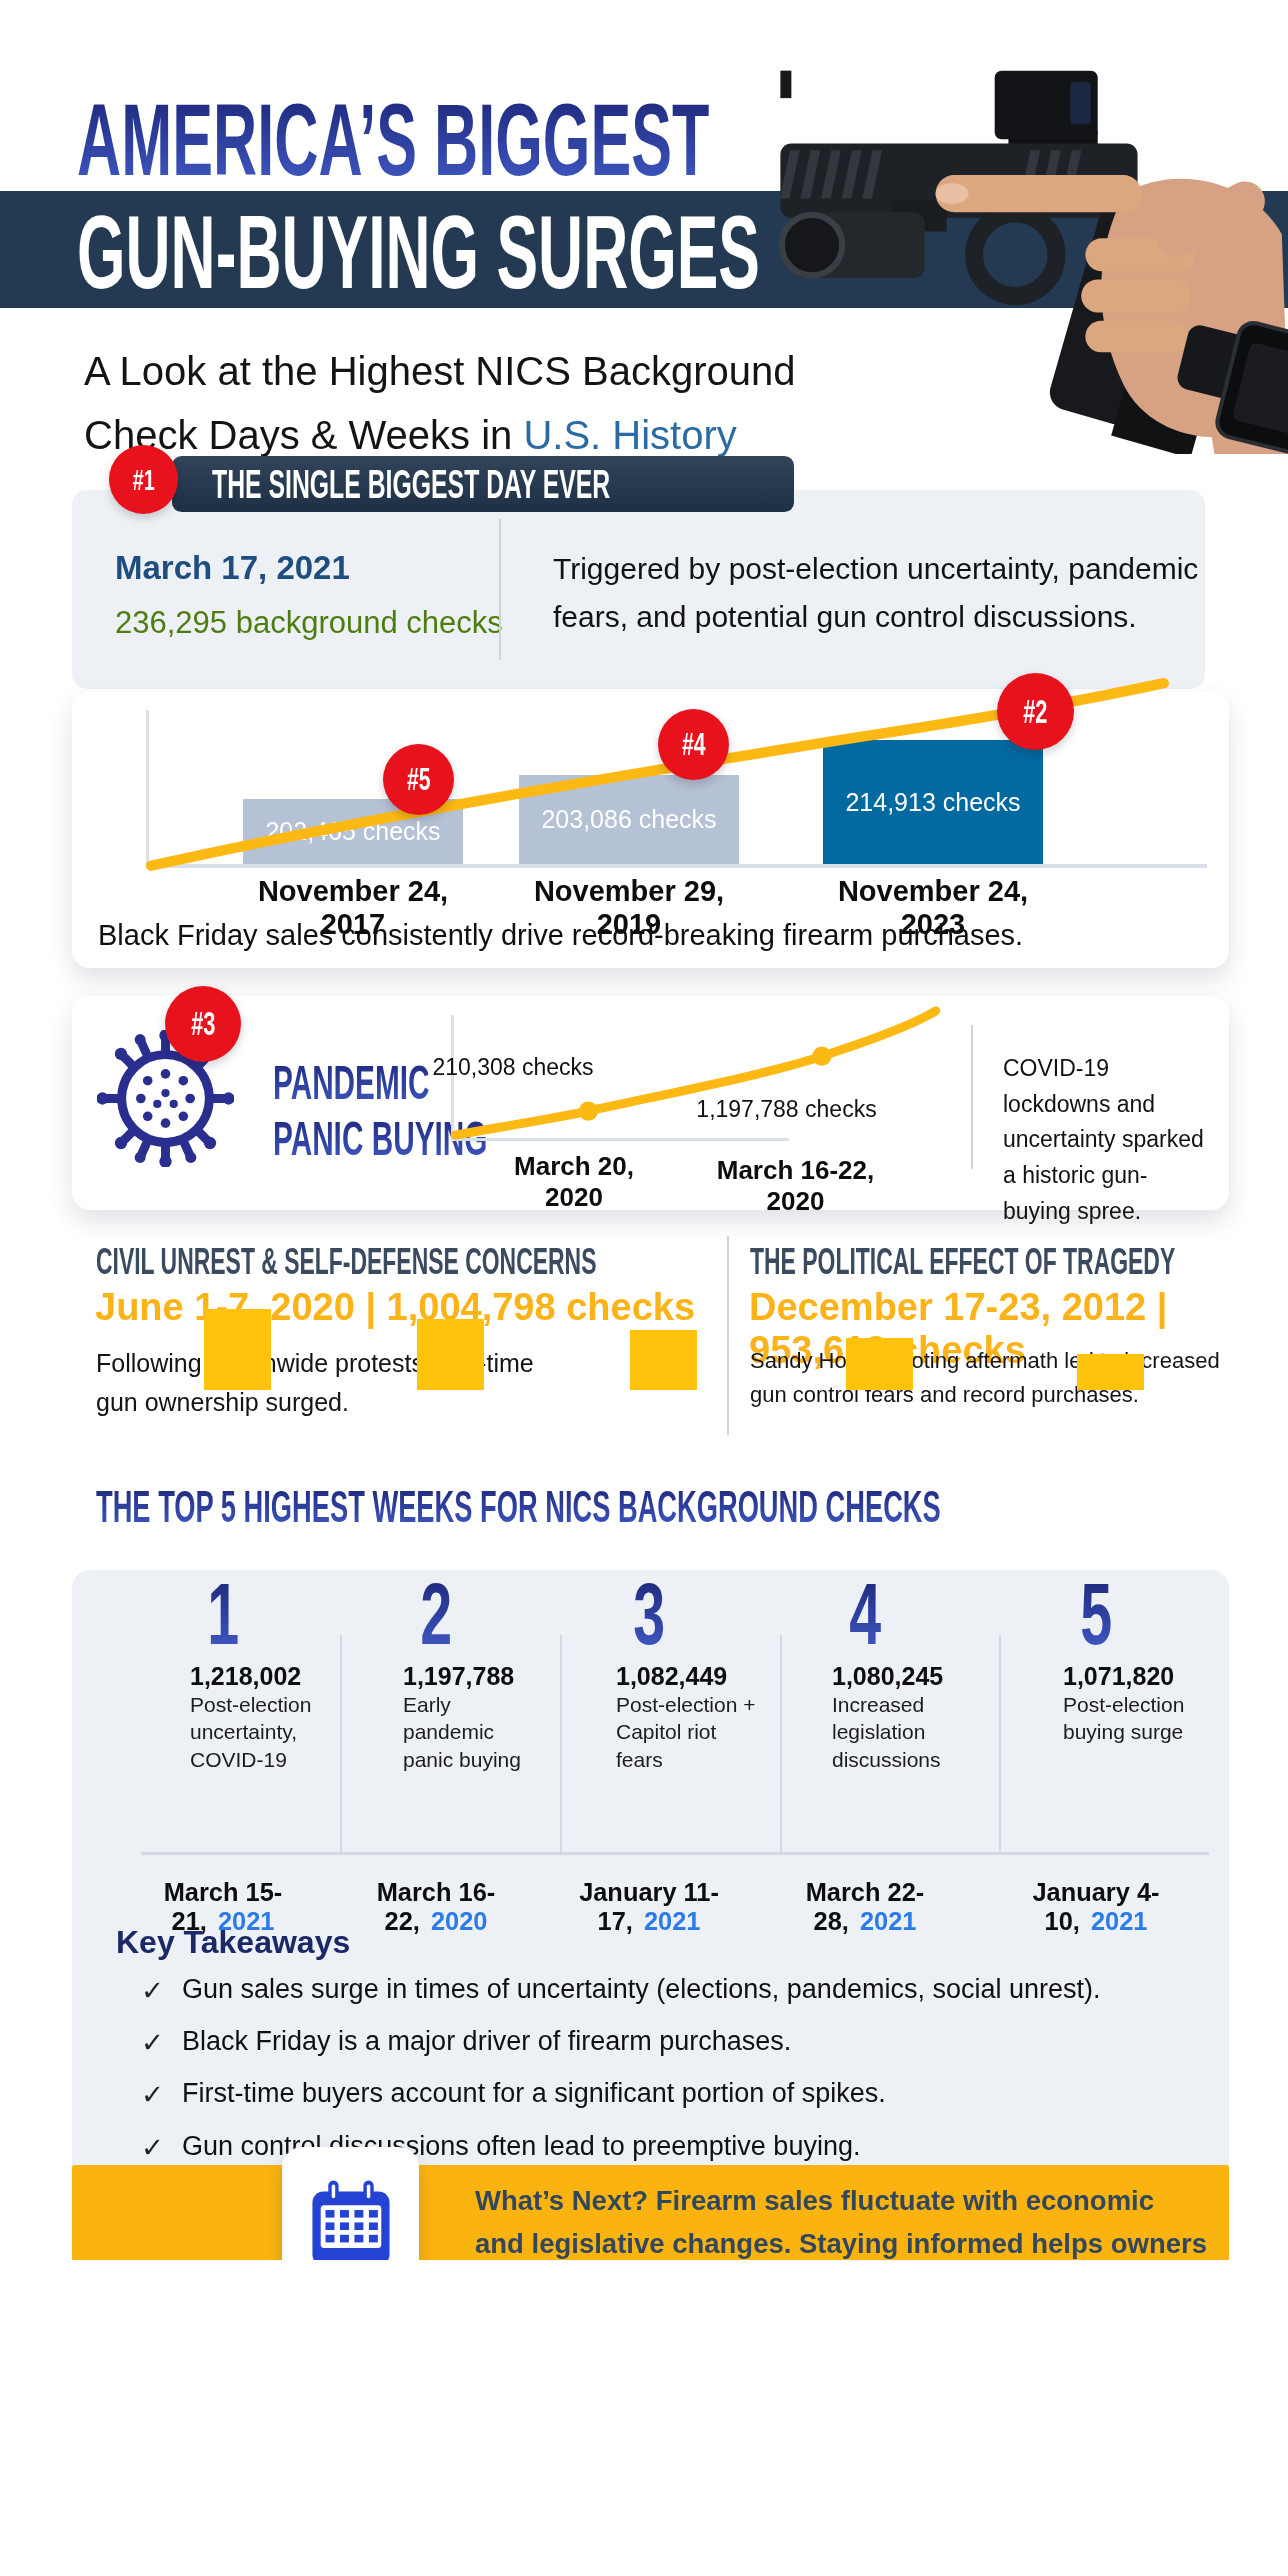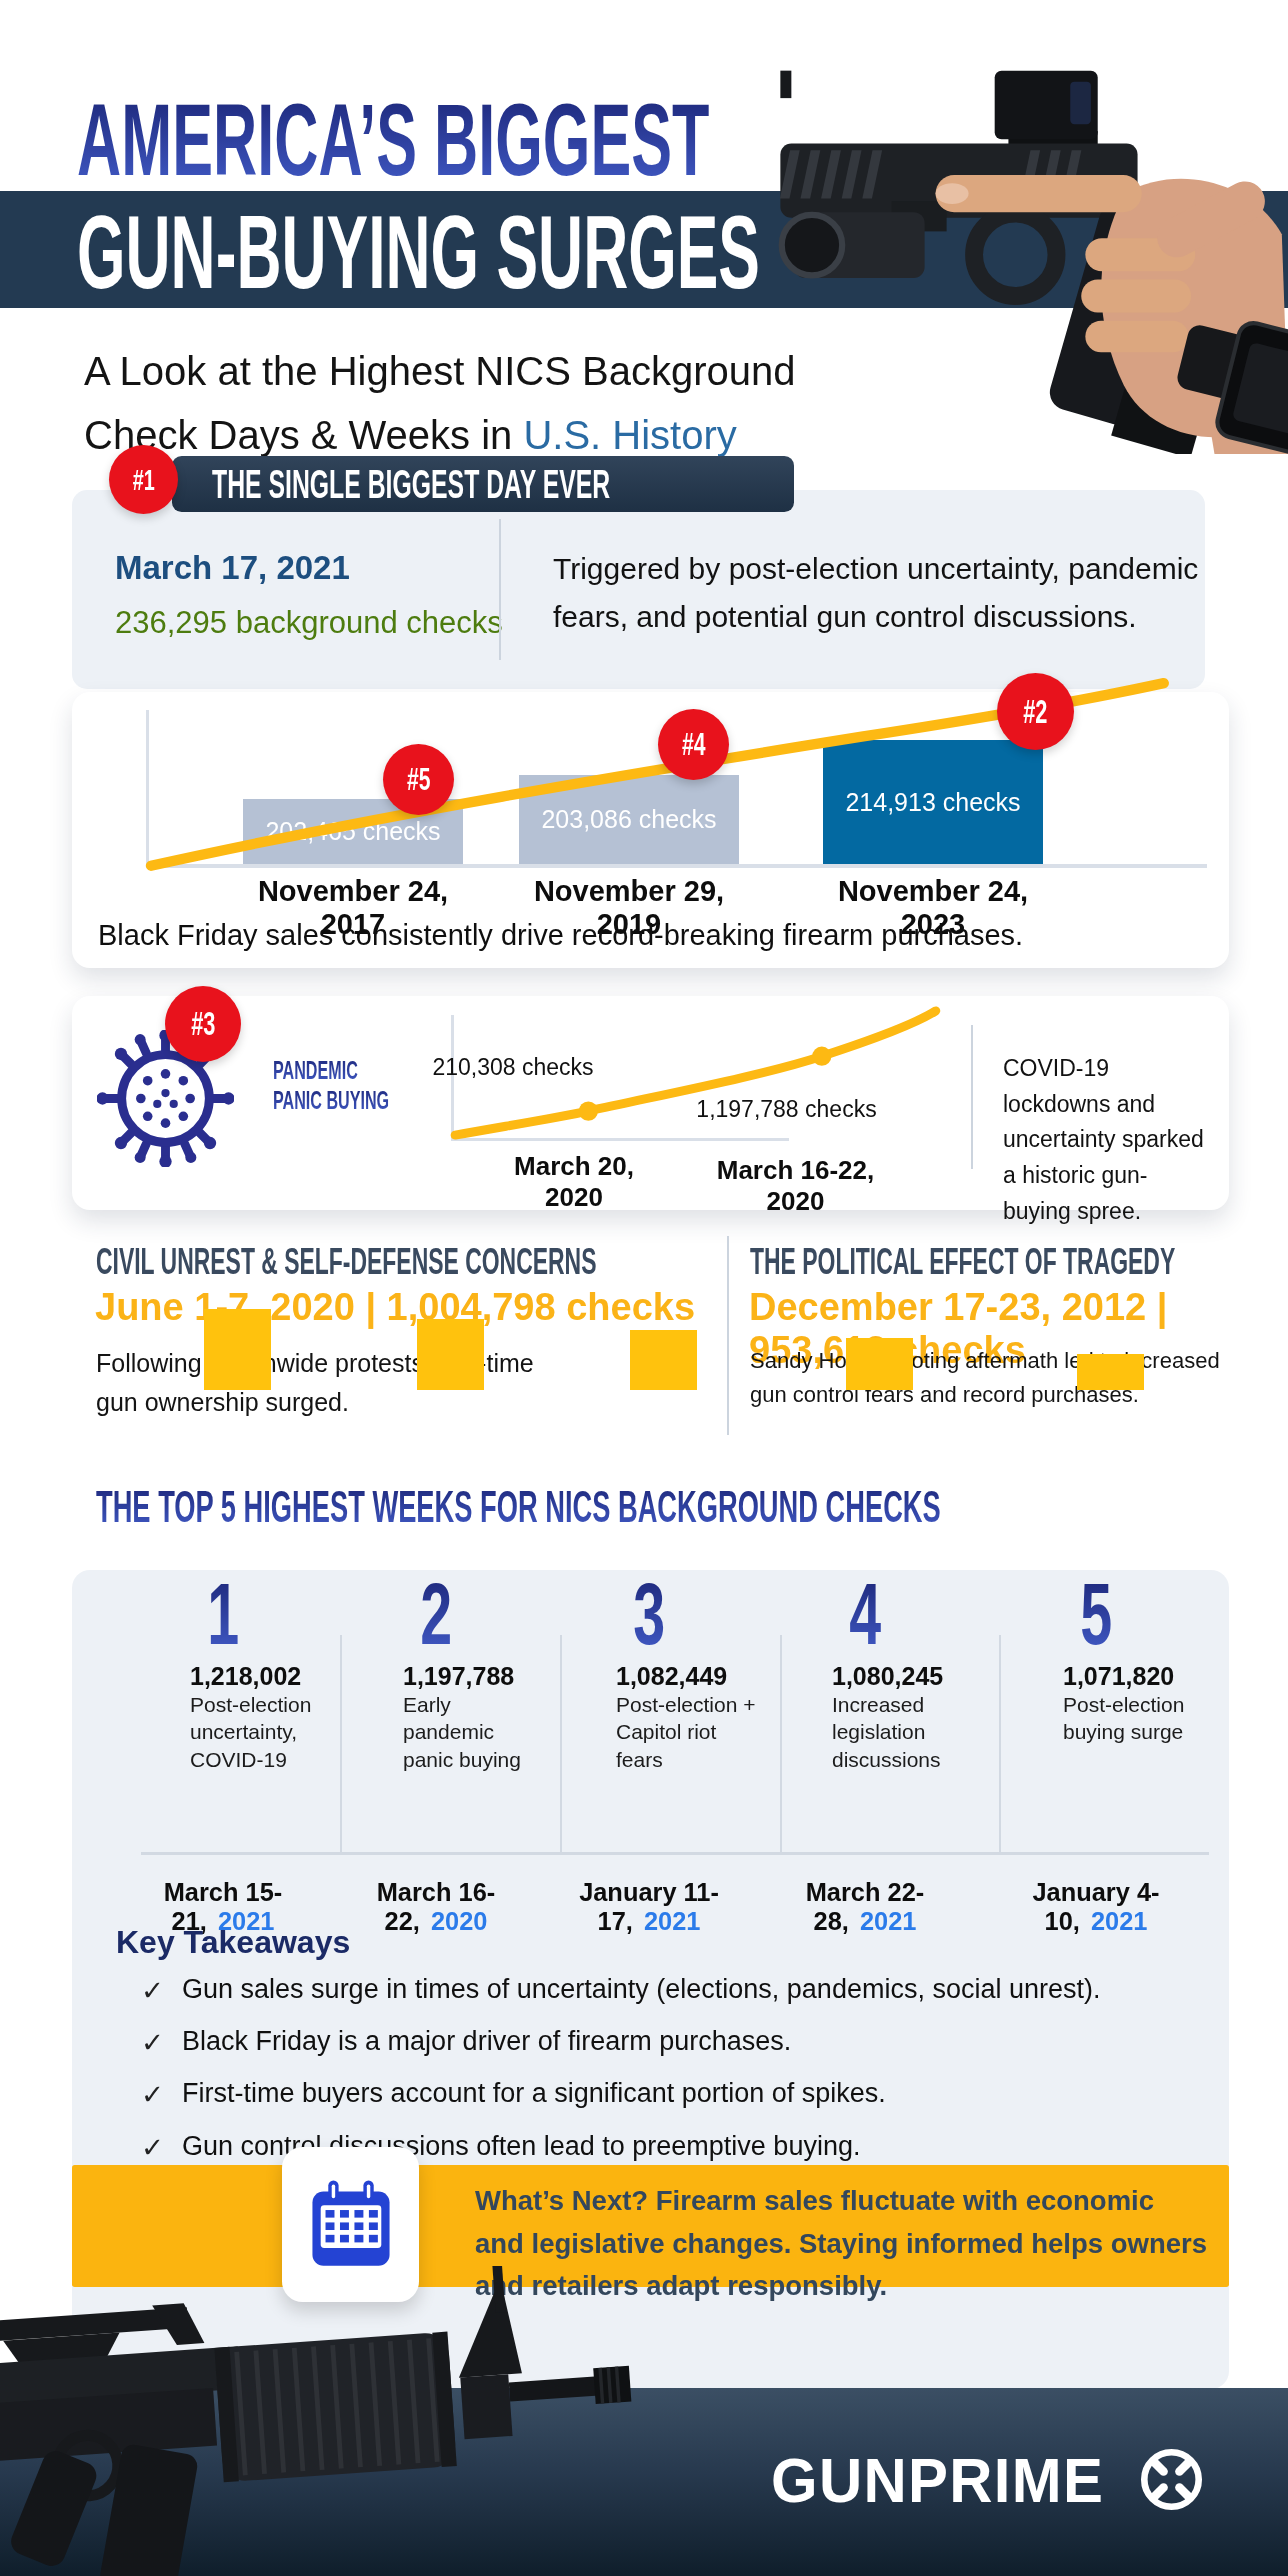--- a/index.html
+++ b/index.html
@@ -1,16 +1,16 @@
 <!DOCTYPE html>
 <html style="font-size:11px"><head>
 <meta charset="utf-8">
 <style>
   html,body{margin:0;padding:0;background:#ffffff;}
-  .page{position:relative;width:1288px;height:2576px;overflow:hidden;background:#ffffff;
+  .page{position:relative;width:1288px;height:2260px;overflow:hidden;background:#ffffff;
         font-family:"Liberation Sans",sans-serif;color:#161616;}
   .abs{position:absolute;}
   .cond{display:inline-block;transform:scaleX(.6);transform-origin:left top;white-space:nowrap;
         font-weight:bold;letter-spacing:0;}
   .cond-c{display:inline-block;transform:scaleX(.66);transform-origin:center top;white-space:nowrap;font-weight:bold;}
   .grad{color:#2b44ad;}
   @supports (-webkit-background-clip:text){
     .grad{background:linear-gradient(180deg,#1f2a7e 10%,#4059c4 95%);
           -webkit-background-clip:text;background-clip:text;color:transparent;}
   }
@@ -26,21 +26,21 @@
         padding-left:40px;box-sizing:border-box;z-index:3;}
   .hbar span{font-size:40px;color:#fff;}
   .card{background:#edf1f6;border-radius:15px;}
   .wcard{background:#ffffff;border-radius:18px;box-shadow:0 11px 25px rgba(30,45,70,.14);}
   .vline{background:#ccd4de;}
   .axis{background:#d9dfe8;}
   .bfbar{position:absolute;display:flex;align-items:center;justify-content:center;}
   .bfbar span{color:#fff;font-size:25px;}
   .bfdate{position:absolute;top:183px;text-align:center;font-weight:bold;font-size:29px;color:#0d0d0d;}
   .rbadge{position:absolute;}
-  .ptitle{font-size:26px;line-height:1.16;}
+  .ptitle{font-size:48px;line-height:1.16;}
   .etitle{font-size:37px;color:#3a4a5f;}
   .estat{font-size:38px;font-weight:bold;color:#fbb317;}
   .ebody{font-size:25px;line-height:1.55;color:#141414;}
   .t5sep{position:absolute;width:2.1px;height:220px;top:65px;background:#d2d9e2;}
   .t5col{position:absolute;top:0;width:220px;height:357px;}
   .t5num{position:absolute;top:0;width:100%;text-align:center;font-size:87px;line-height:1;}
   .t5val{position:absolute;top:92px;left:77px;font-size:25px;font-weight:bold;color:#0e0e0e;}
   .t5desc{position:absolute;top:121px;left:77px;width:144px;font-size:21px;line-height:1.3;color:#1c1c1c;}
   .t5bar{position:absolute;left:91px;width:67px;background:#ffc20d;}
   .t5date{position:absolute;top:308px;width:100%;text-align:center;font-size:25.4px;font-weight:bold;color:#0d0d0d;}

